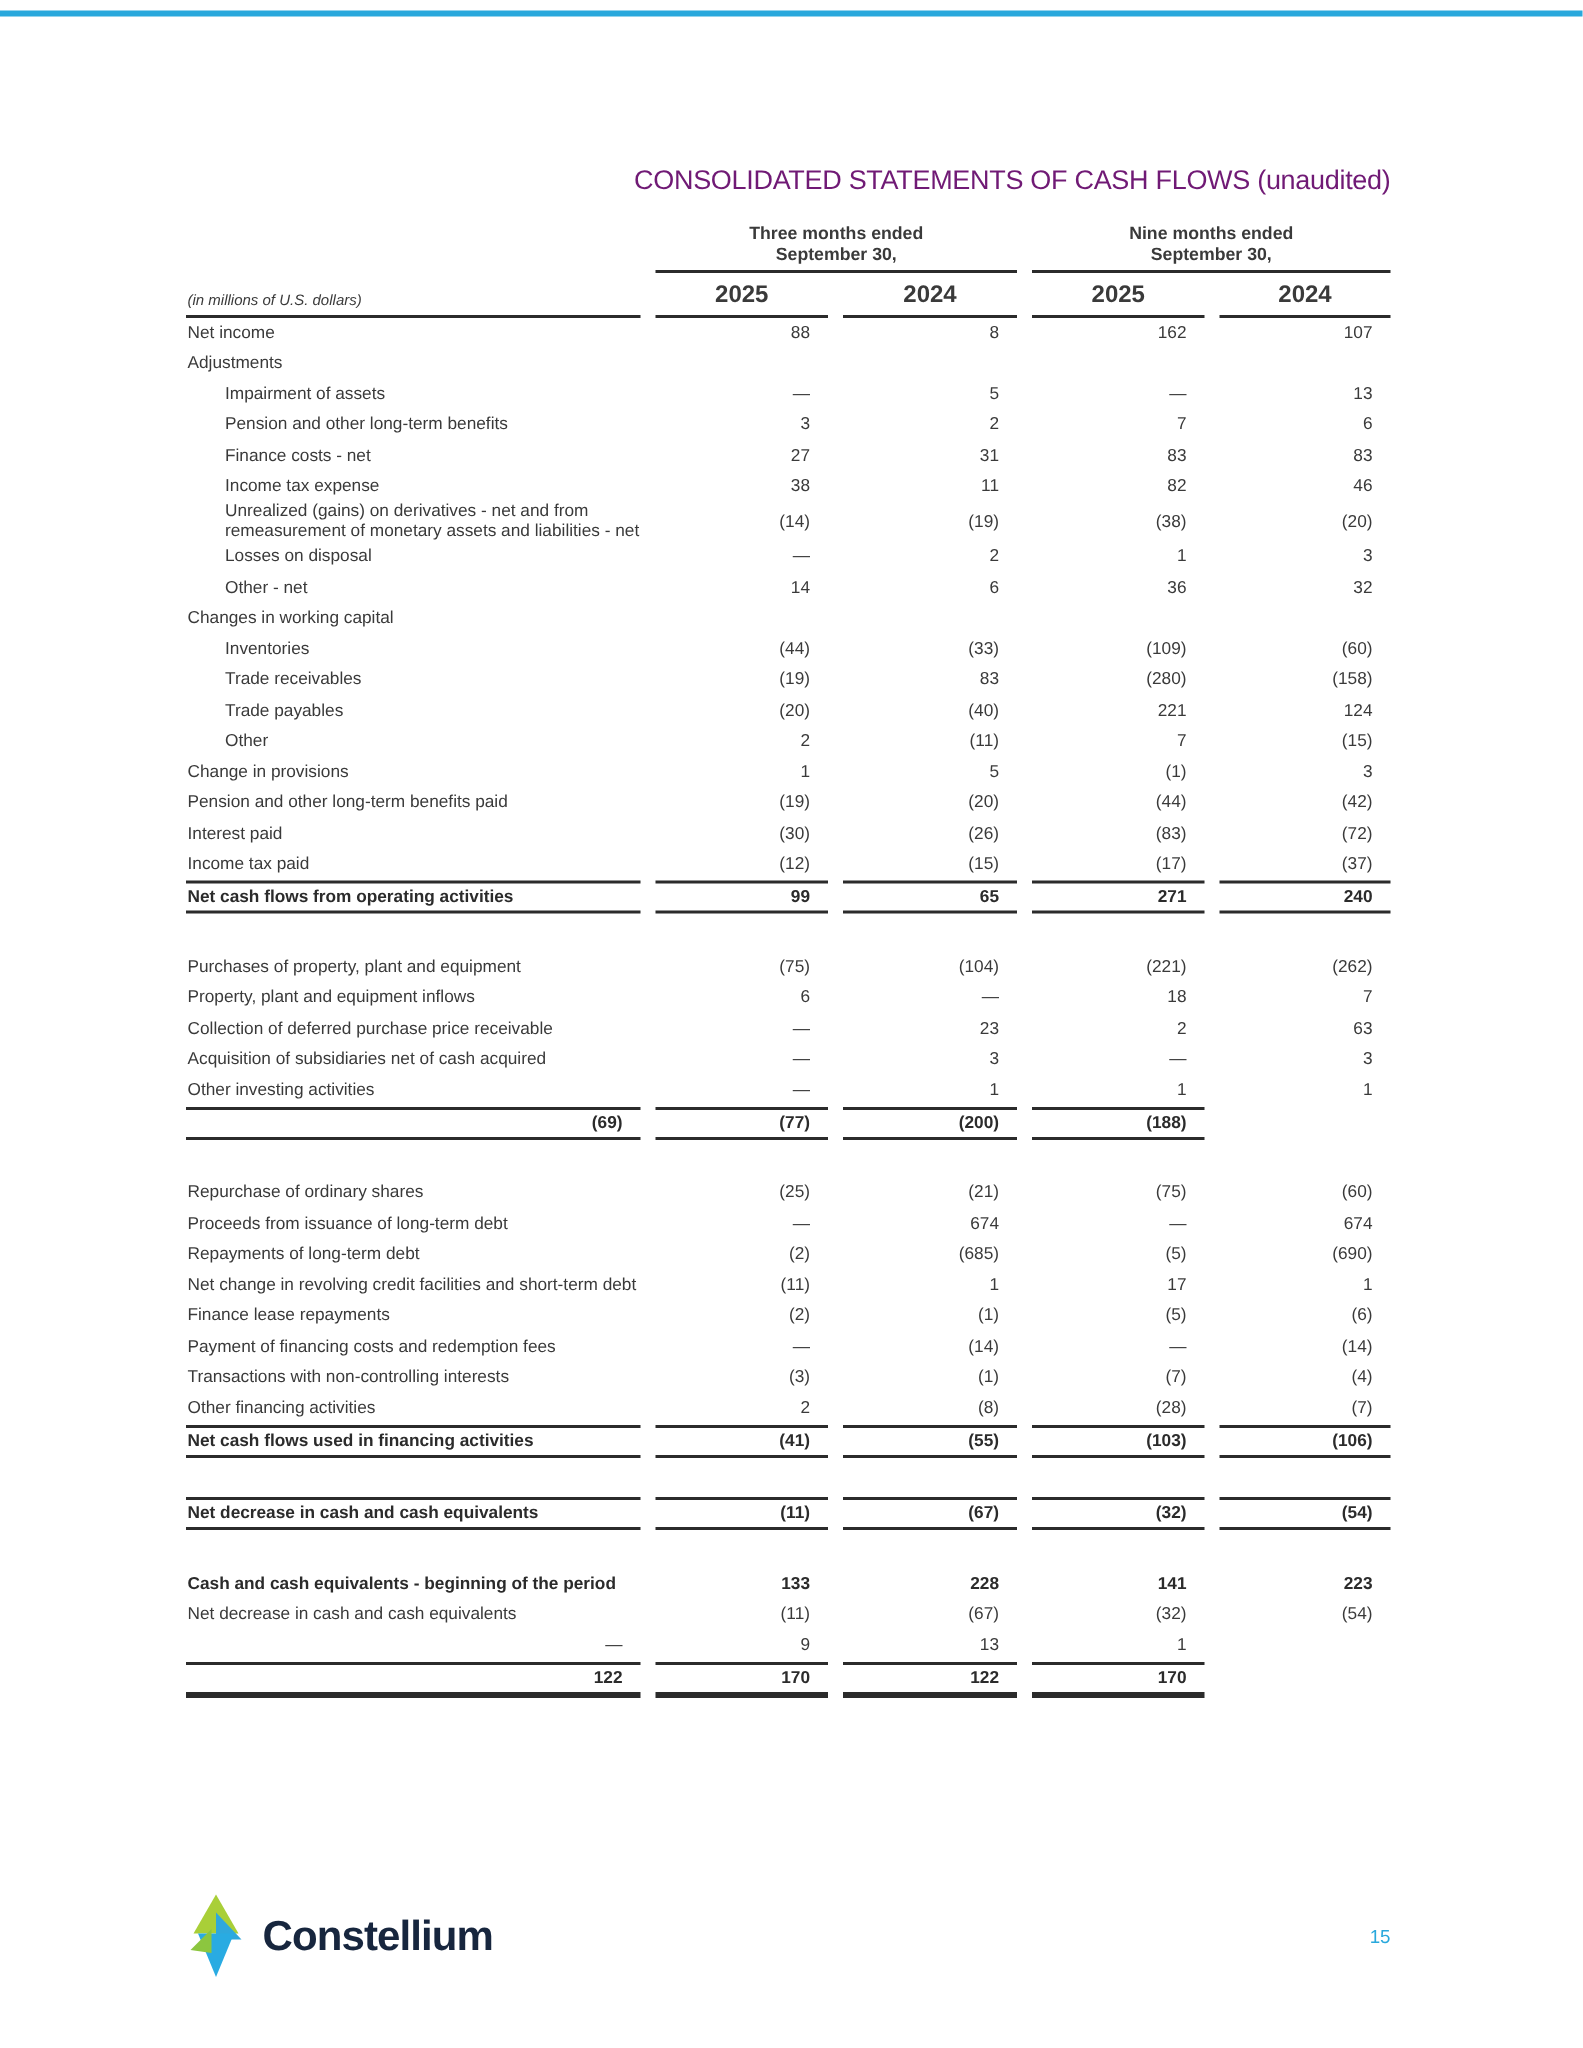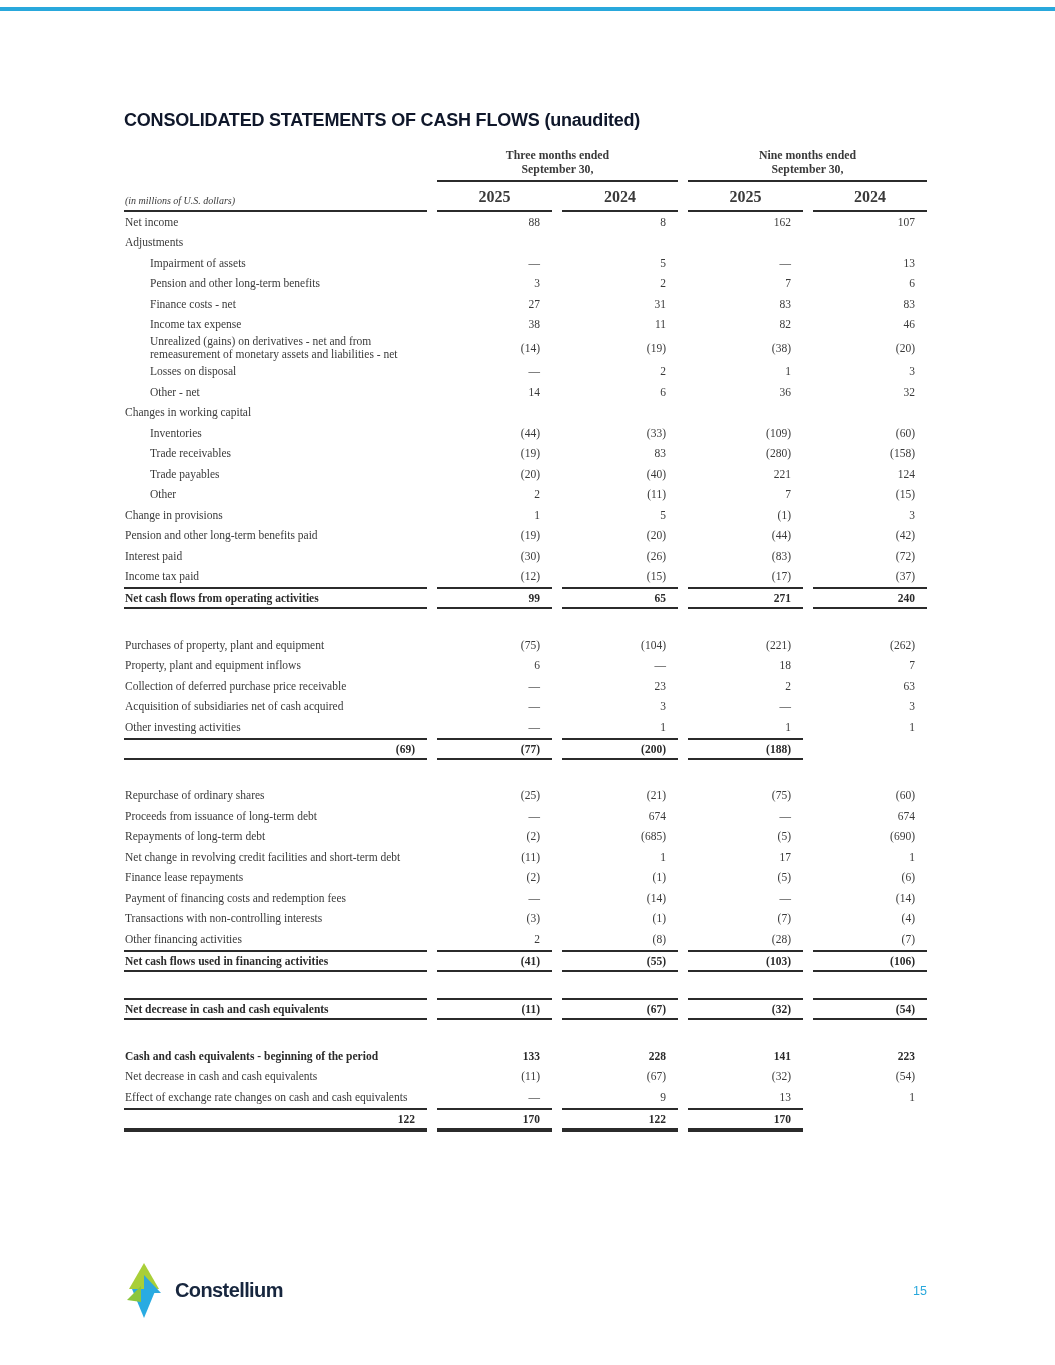--- a/index.html
+++ b/index.html
@@ -3,23 +3,23 @@
 <meta charset="utf-8">
 <style>
   html,body { margin:0; padding:0; }
   body {
     width:1055px; height:1365px; background:#ffffff;
     font-family:"Liberation Sans", sans-serif; color:#3a3a3a;
     position:relative; overflow:hidden;
   }
   .top-rule { position:absolute; top:7px; left:0; width:100%; height:4px; background:#29a8dc; }
   .content { position:absolute; top:0; left:124px; width:803px; padding-top:110px; }
-  .title { font-size:18px; font-weight:bold; color:#0f172a; margin:0 0 18px 0; letter-spacing:-0.2px; }
-
-  .grid { display:grid; grid-template-columns:303px 115px 116px 115px 114px; column-gap:10px;font-family:Liberation Serif, serif; }
+  .title { font-size:18px; font-weight:normal; color:#701a75; margin:0 0 18px 0; letter-spacing:-0.2px;text-align:right; }
+
+  .grid { display:grid; grid-template-columns:303px 115px 116px 115px 114px; column-gap:10px; }
 
   
   .thead-groups .group-cell {
     grid-column:span 2; text-align:center; font-weight:bold; font-size:11.8px;
     line-height:13.5px; padding-bottom:4px; border-bottom:2px solid #2b2b2b; color:#3a3a3a;
   }
   .thead-years { align-items:end; }
   .unit-cell { font-style:italic; font-size:10px; padding:6px 0 4px 1px; border-bottom:2px solid #2b2b2b; }
   .year-cell { text-align:center; font-weight:bold; font-size:16px; padding:6px 0 4px 0; border-bottom:2px solid #2b2b2b; }
 
@@ -40,21 +40,21 @@
     content:""; position:absolute; left:0; right:0; bottom:-4px; height:2px; background:#2b2b2b;
   }
   .row.spacer { min-height:26px; }
 
   
   .footer {
     position:absolute; left:124px; right:128px; bottom:46px;
     display:flex; justify-content:space-between; align-items:center;
   }
   .brand-group { display:flex; align-items:center; gap:11px; }
-  .brand-name { font-size:20px; font-weight:bold; color:#17263e; letter-spacing:-0.6px; }
+  .brand-name { font-size:28px; font-weight:bold; color:#17263e; letter-spacing:-0.6px; }
   .page-number { font-size:12.5px; color:#29a8dc; }
 </style>
 </head>
 <body>
 
 <div class="top-rule"></div>
 
 <div class="content">
   <h1 class="title">CONSOLIDATED STATEMENTS OF CASH FLOWS (unaudited)</h1>
 
@@ -335,21 +335,20 @@
         <div class="cell val">223</div>
       </div>
       <div class="grid row">
         <div class="cell label">Net decrease in cash and cash equivalents</div>
         <div class="cell val">(11)</div>
         <div class="cell val">(67)</div>
         <div class="cell val">(32)</div>
         <div class="cell val">(54)</div>
       </div>
       <div class="grid row">
-        <div class="cell label">Effect of exchange rate changes on cash and cash equivalents</div>
         <div class="cell val">—</div>
         <div class="cell val">9</div>
         <div class="cell val">13</div>
         <div class="cell val">1</div>
       </div>
       <div class="grid row final">
         <div class="cell val">122</div>
         <div class="cell val">170</div>
         <div class="cell val">122</div>
         <div class="cell val">170</div>

